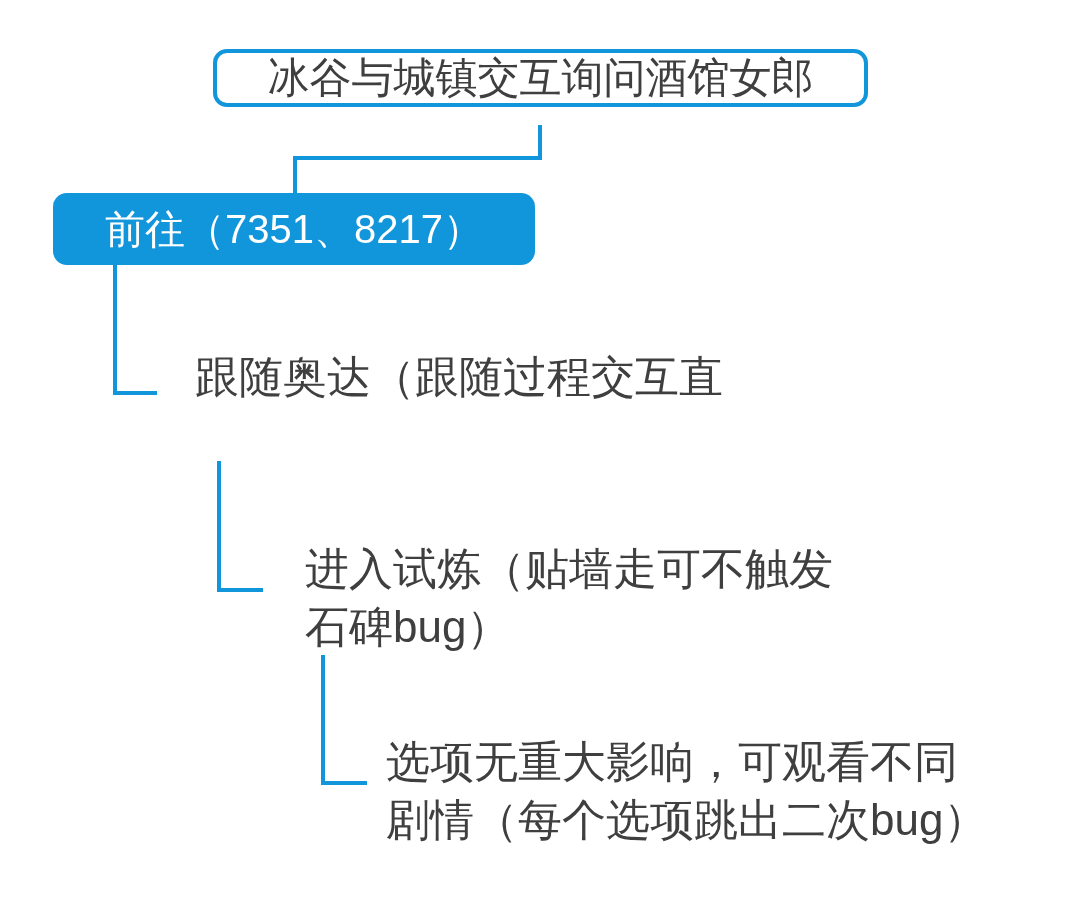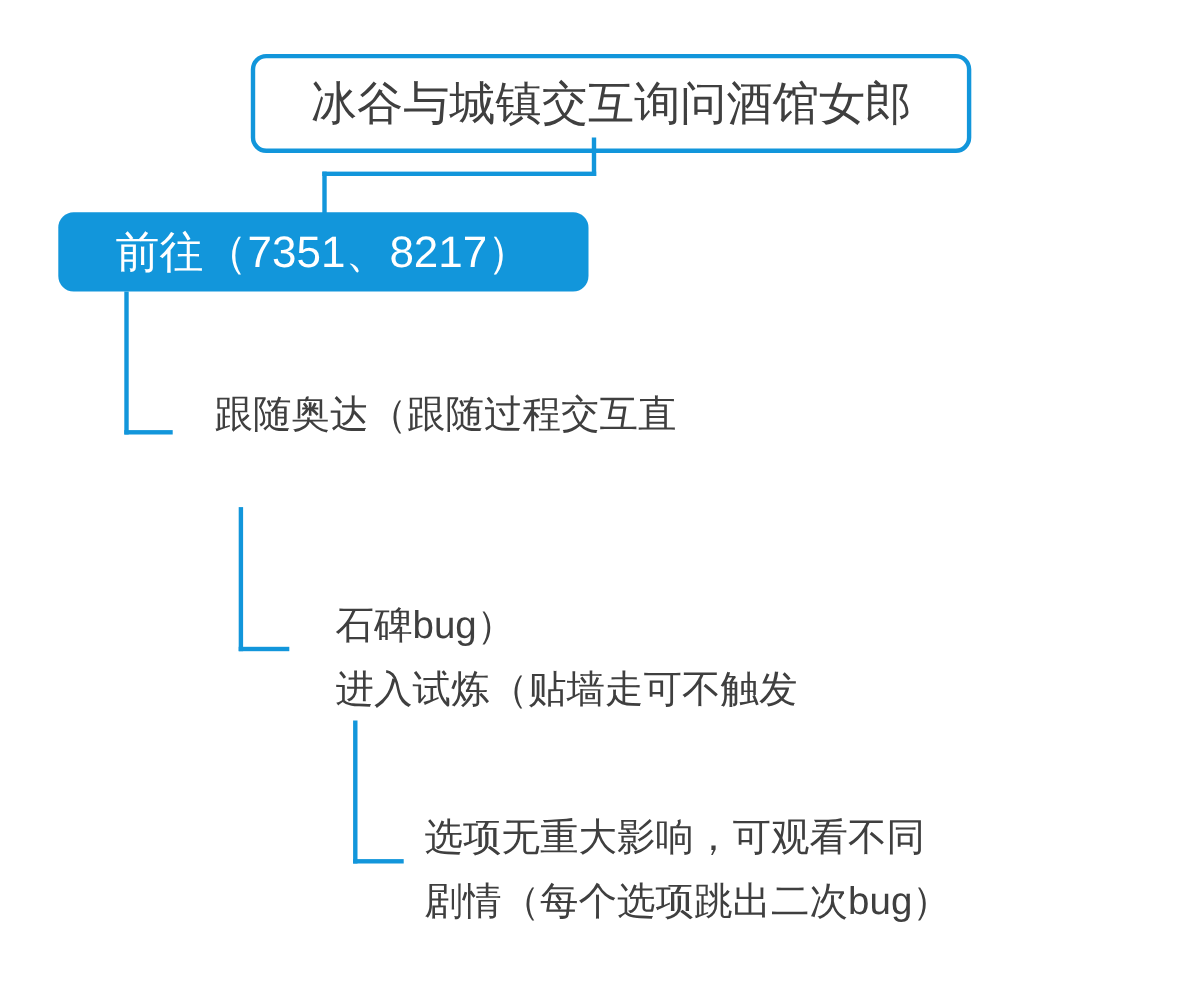--- a/index.html
+++ b/index.html
@@ -22,39 +22,39 @@
     overflow: hidden;
   }
   .node {
     position: absolute;
     display: flex;
     align-items: center;
     justify-content: center;
     white-space: nowrap;
   }
   .root-node {
-    left: 228px; top: 49px;
-    width: 655px; height: 90px;
+    left: 213px; top: 49px;
+    width: 655px; height: 58px;
     border: 4px solid var(--accent);
     border-radius: 14px;
     background: var(--background);
     font-size: 42px;
     color: var(--text);
   }
   .goto-node {
     left: 53px; top: 193px;
     width: 482px; height: 72px;
     border-radius: 14px;
     background: var(--accent);
     font-size: 40px;
     color: var(--node_text);
   }
   .step-node {
     position: absolute;
-    font-size: 35px;
+    font-size: 44px;
     line-height: 58px;
     color: var(--text);
     white-space: nowrap;
   }
   .step-1 { left: 195px; top: 348px; }
   .step-2 { left: 305px; top: 540px; }
   .step-3 { left: 386px; top: 733px; }
   .step-line { display: block; }
   .conn {
     position: absolute;
@@ -95,22 +95,22 @@
   <div class="conn conn-b-h"></div>
 
   <div class="step-node step-1">
     <span class="step-line">跟随奥达（跟随过程交互直</span>
   </div>
 
   <div class="conn conn-c-v"></div>
   <div class="conn conn-c-h"></div>
 
   <div class="step-node step-2">
+    <span class="step-line">进入试炼（贴墙走可不触发</span>
     <span class="step-line">石碑bug）</span>
-    <span class="step-line">进入试炼（贴墙走可不触发</span>
   </div>
 
   <div class="conn conn-d-v"></div>
   <div class="conn conn-d-h"></div>
 
   <div class="step-node step-3">
     <span class="step-line">选项无重大影响，可观看不同</span>
     <span class="step-line">剧情（每个选项跳出二次bug）</span>
   </div>
 

